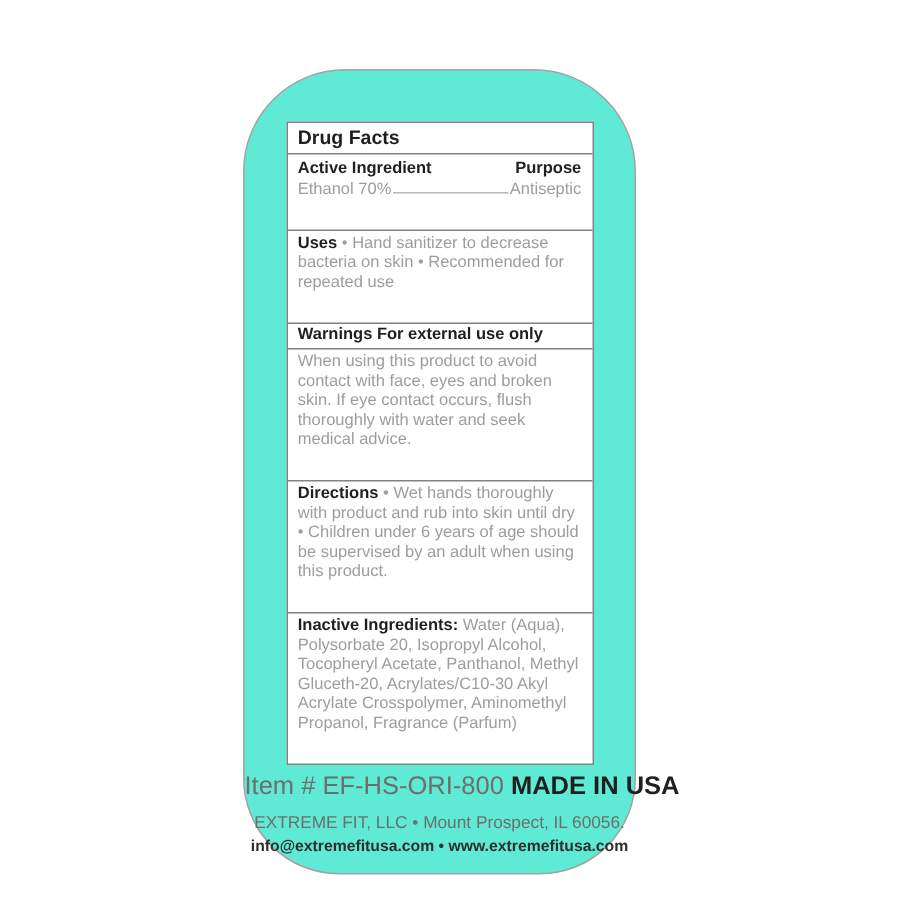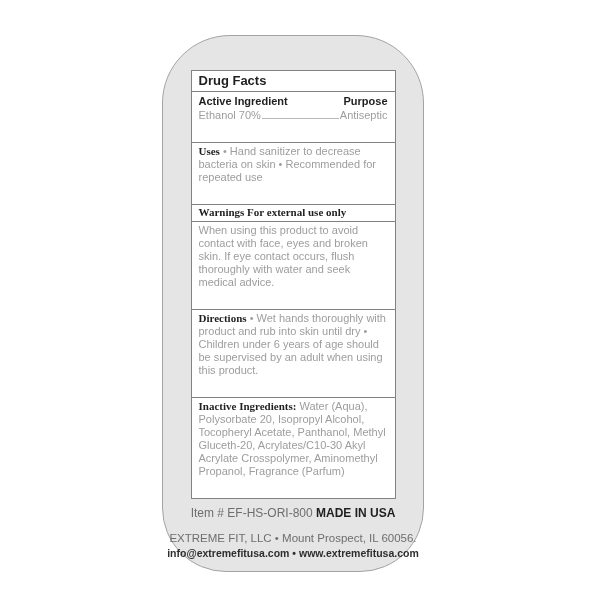--- a/index.html
+++ b/index.html
@@ -7,26 +7,26 @@
     width: 600px; height: 600px;
     background: #ffffff;
     font-family: "Liberation Sans", sans-serif;
     position: relative;
     -webkit-font-smoothing: antialiased;
   }
 
   
   .label-outline {
     position: absolute;
-    left: 162px; top: 35px;
+    left: 162px; top: 46px;
     width: 262px; height: 537px;
     box-sizing: border-box;
     border: 1px solid var(--dieline, #a3a3a3);
     border-radius: 68px 68px 64px 64px;
-    background: #e5e5e5;
+    background: #5eead4;
   }
 
   
   .facts-box {
     width: 205px;
     margin: 34px auto 0 auto;
     box-sizing: border-box;
     border: 1px solid var(--border, #828282);
     background: #ffffff;
   }
@@ -34,21 +34,20 @@
     padding: 2px 7px 20px 7px;
     border-bottom: 1px solid var(--border, #828282);
     font-size: 11px;
     line-height: 13px;
     color: var(--text_gray, #9d9d9d);
   }
   .sec:last-child { border-bottom: none; }
   .sec b, .bold-black {
     color: var(--text_black, #1f1f1f);
     font-weight: 700;
-    font-family: Liberation Serif, serif;
   }
   .sec-title {
     font-size: 13px;
     line-height: 16px;
     font-weight: 700;
     color: var(--text_black, #1f1f1f);
     padding: 2px 7px 2px 7px;
   }
   .ai-head {
     display: flex;
@@ -70,21 +69,21 @@
   }
   .sec.tight { padding-top: 1px; padding-bottom: 2px; }
 
   
   .footer {
     margin-top: 7px;
     text-align: center;
     white-space: nowrap;
   }
   .footer-line1 {
-    font-size: 12px;
+    font-size: 17px;
     line-height: 14px;
     color: var(--footer_gray, #6e6e6e);
   }
   .footer-line1 .made {
     font-weight: 700;
     color: var(--text_black, #141414);
   }
   .footer-line2 {
     font-size: 11.5px;
     line-height: 14px;

